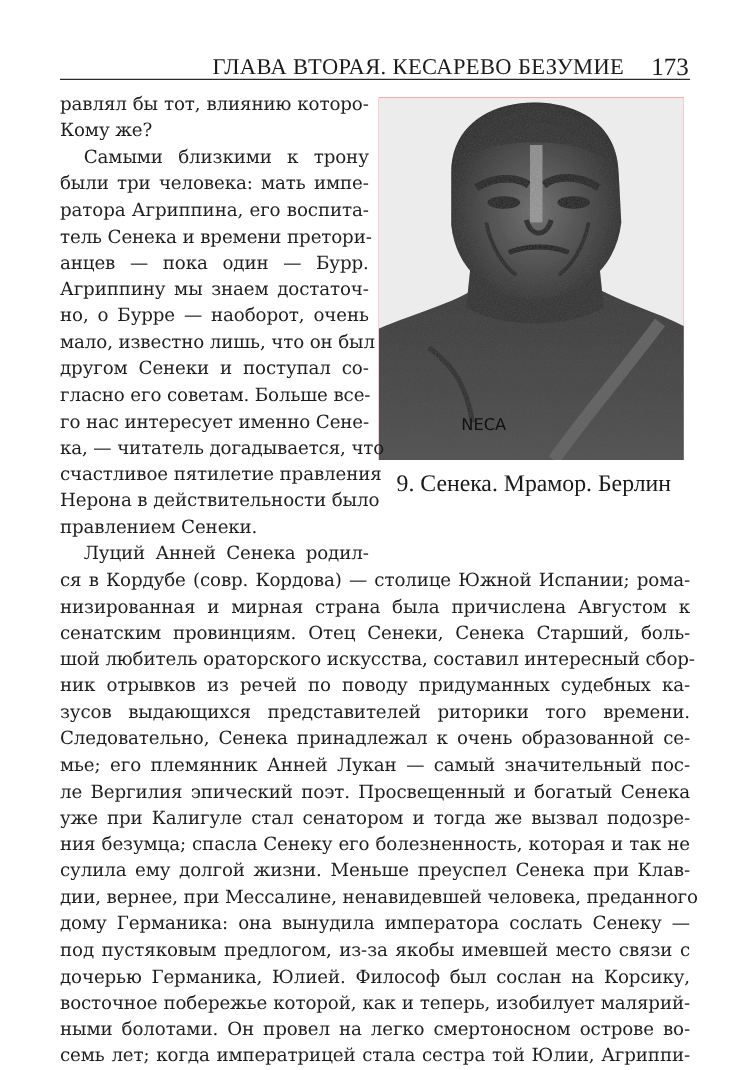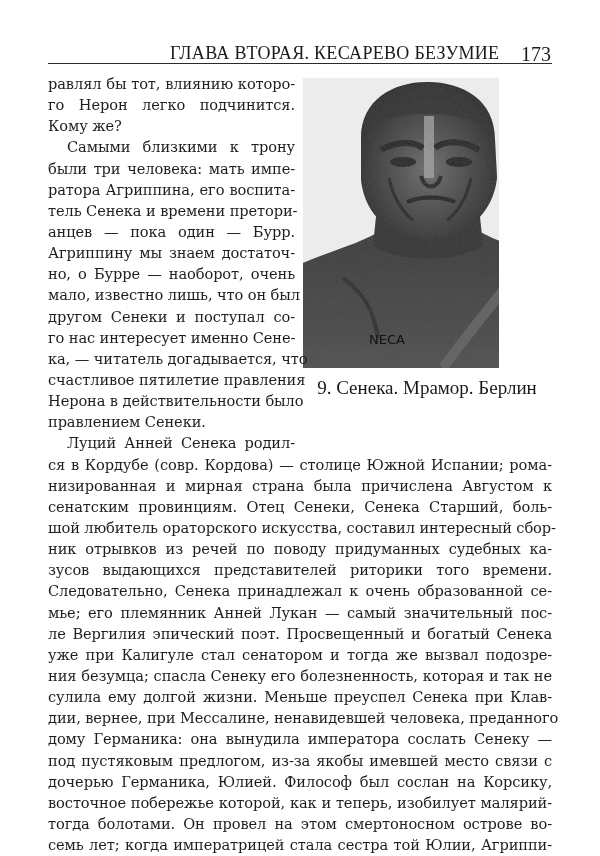--- a/index.html
+++ b/index.html
@@ -20,21 +20,21 @@
   }
   .body-text {
     position: absolute; left: 48px; top: 73px; width: 504px;
     font-size: 14.6px; line-height: 21.15px; letter-spacing: -0.1px;
   }
   .line { display: block; white-space: nowrap; height: 21.15px; }
   .line.just { text-align: justify; text-align-last: justify; }
   .line.narrow { width: 247px; }
   .line.indent { text-indent: 19px; }
   .figure {
-    position: absolute; left: 303px; top: 78px; width: 196px; height: 290px;
+    position: absolute; left: 303px; top: 78px; width: 244px; height: 290px;
     background: #ef4444; overflow: hidden;
   }
   .figure svg { display: block; }
   .caption {
     position: absolute; left: 303px; top: 377px; width: 248px; text-align: center;
     font-family: "Liberation Serif", "DejaVu Serif", serif; font-size: 19px; color: #1a1a1a;
   }
 </style>
 </head>
 <body>
@@ -92,31 +92,31 @@
       <path d="M225 180 C195 220 165 255 140 290" stroke="#6a6a6a" stroke-width="10" fill="none"></path>
       <path d="M40 200 C60 215 70 230 75 260" stroke="#2a2a2a" stroke-width="4" fill="none"></path>
     </g>
     <text x="66" y="266" font-family="DejaVu Sans, sans-serif" font-size="13" fill="#111">NECA</text>
   </svg>
 </div>
 <div class="caption">9. Сенека. Мрамор. Берлин</div>
 
 <div class="body-text">
   <span class="line just narrow">равлял бы тот, влиянию которо-</span>
-  <span class="line just narrow">го Нерон легко подчинится.</span>
   <span class="line narrow">Кому же?</span>
   <span class="line just narrow indent">Самыми близкими к трону</span>
   <span class="line just narrow">были три человека: мать импе-</span>
   <span class="line just narrow">ратора Агриппина, его воспита-</span>
   <span class="line just narrow">тель Сенека и времени претори-</span>
   <span class="line just narrow">анцев — пока один — Бурр.</span>
   <span class="line just narrow">Агриппину мы знаем достаточ-</span>
   <span class="line just narrow">но, о Бурре — наоборот, очень</span>
   <span class="line just narrow">мало, известно лишь, что он был</span>
   <span class="line just narrow">другом Сенеки и поступал со-</span>
+  <span class="line just narrow">гласно его советам. Больше все-</span>
   <span class="line just narrow">го нас интересует именно Сене-</span>
   <span class="line just narrow">ка, — читатель догадывается, что</span>
   <span class="line just narrow">счастливое пятилетие правления</span>
   <span class="line just narrow">Нерона в действительности было</span>
   <span class="line narrow">правлением Сенеки.</span>
   <span class="line just narrow indent">Луций Анней Сенека родил-</span>
   <span class="line just">ся в Кордубе (совр. Кордова) — столице Южной Испании; рома-</span>
   <span class="line just">низированная и мирная страна была причислена Августом к</span>
   <span class="line just">сенатским провинциям. Отец Сенеки, Сенека Старший, боль-</span>
   <span class="line just">шой любитель ораторского искусства, составил интересный сбор-</span>
@@ -126,16 +126,16 @@
   <span class="line just">мье; его племянник Анней Лукан — самый значительный пос-</span>
   <span class="line just">ле Вергилия эпический поэт. Просвещенный и богатый Сенека</span>
   <span class="line just">уже при Калигуле стал сенатором и тогда же вызвал подозре-</span>
   <span class="line just">ния безумца; спасла Сенеку его болезненность, которая и так не</span>
   <span class="line just">сулила ему долгой жизни. Меньше преуспел Сенека при Клав-</span>
   <span class="line just">дии, вернее, при Мессалине, ненавидевшей человека, преданного</span>
   <span class="line just">дому Германика: она вынудила императора сослать Сенеку —</span>
   <span class="line just">под пустяковым предлогом, из-за якобы имевшей место связи с</span>
   <span class="line just">дочерью Германика, Юлией. Философ был сослан на Корсику,</span>
   <span class="line just">восточное побережье которой, как и теперь, изобилует малярий-</span>
-  <span class="line just">тогда болотами. Он провел на этом смертоносном острове во-</span>
+  <span class="line just">ными болотами. Он провел на легко смертоносном острове во-</span>
   <span class="line just">семь лет; когда императрицей стала сестра той Юлии, Агриппи-</span>
 
 </div>
 
 </body></html>

